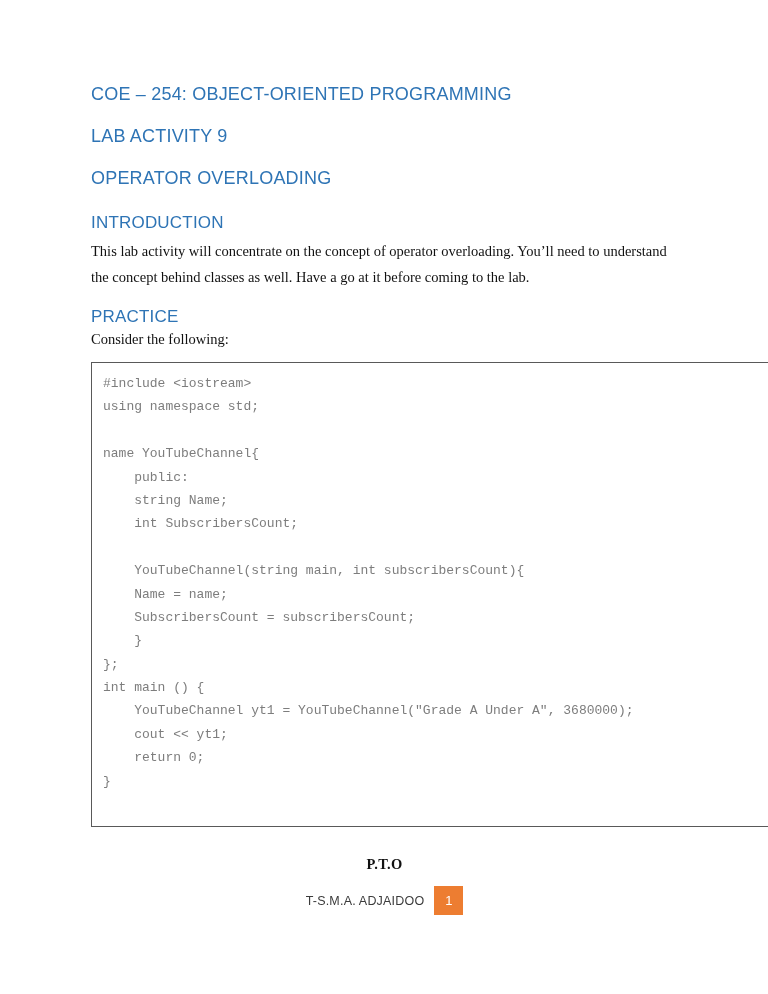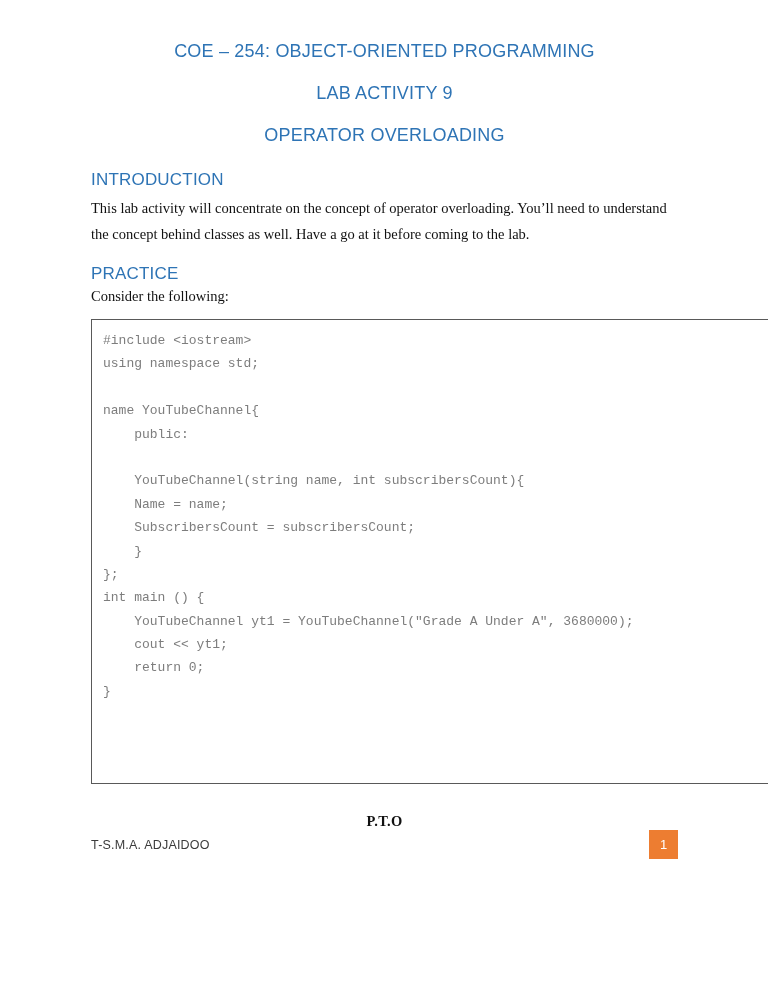--- a/index.html
+++ b/index.html
@@ -11,22 +11,22 @@
     font-family: "Liberation Serif", serif;
     color: #1a1a1a;
     overflow: hidden;
   }
   .page {
     width: 768px;
     height: 994px;
     padding: 0 90px 0 91px;
   }
   .title-block {
-    margin-top: 41px;
-    text-align: center;
+    margin-top: 84px;
+    text-align: left;
   }
   .doc-title {
     font-family: "Liberation Sans", sans-serif;
     font-size: 18px;
     line-height: 20px;
     color: #2E74B5;
     margin-bottom: 22px;
     letter-spacing: 0.2px;
   }
   .section-heading {
@@ -73,22 +73,23 @@
     margin-top: 28px;
     text-align: center;
     font-family: "Liberation Serif", serif;
     font-size: 14.5px;
     line-height: 18px;
     color: #111111;
     letter-spacing: 0.3px;
     font-weight: bold;
   }
   .footer-row {
+    margin-top: 13px;
     display: flex;
-    justify-content: space-between;
+    justify-content: center;
     align-items: center;
     gap: 10px;
   }
   .author-name {
     font-family: "Liberation Sans", sans-serif;
     font-size: 12.5px;
     color: #3b3b3b;
     letter-spacing: 0.2px;
   }
   .page-num-badge {
@@ -119,22 +120,24 @@
 
   <div class="section-heading practice-heading">PRACTICE</div>
   <p class="lead-text">Consider the following:</p>
 
   <div class="code-box" id="code-box">
       <div class="code-line">#include &lt;iostream&gt;</div>
       <div class="code-line">using namespace std;</div>
       <div class="code-line"></div>
       <div class="code-line">name YouTubeChannel{</div>
       <div class="code-line">    public:</div>
+      <div class="code-line">    string Name;</div>
+      <div class="code-line">    int SubscribersCount;</div>
       <div class="code-line"></div>
-      <div class="code-line">    YouTubeChannel(string name, int subscribersCount){</div>
+      <div class="code-line">    YouTubeChannel(string main, int subscribersCount){</div>
       <div class="code-line">    Name = name;</div>
       <div class="code-line">    SubscribersCount = subscribersCount;</div>
       <div class="code-line">    }</div>
       <div class="code-line">};</div>
       <div class="code-line">int main () {</div>
       <div class="code-line">    YouTubeChannel yt1 = YouTubeChannel("Grade A Under A", 3680000);</div>
       <div class="code-line">    cout &lt;&lt; yt1;</div>
       <div class="code-line">    return 0;</div>
       <div class="code-line">}</div>
     </div>

